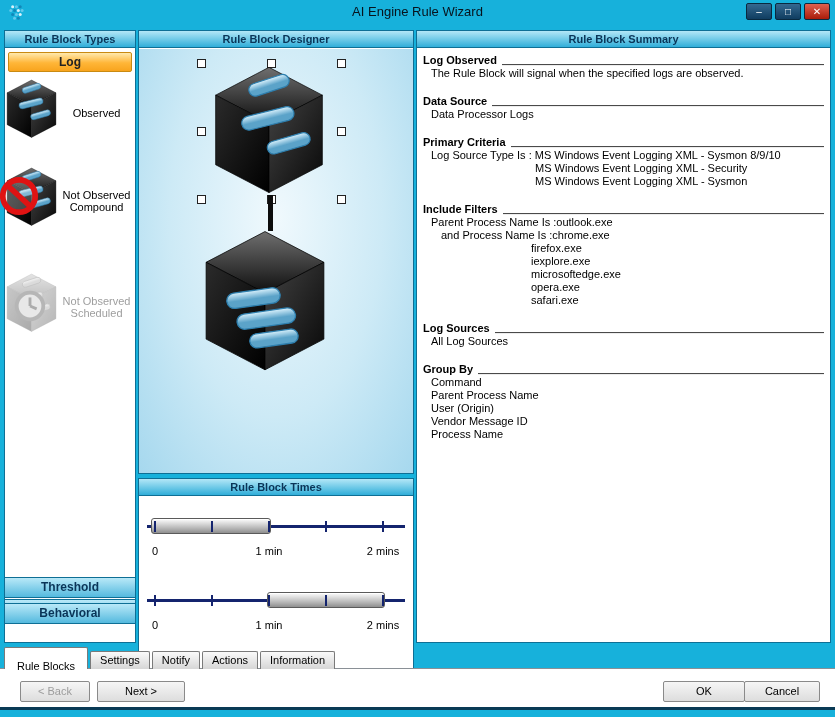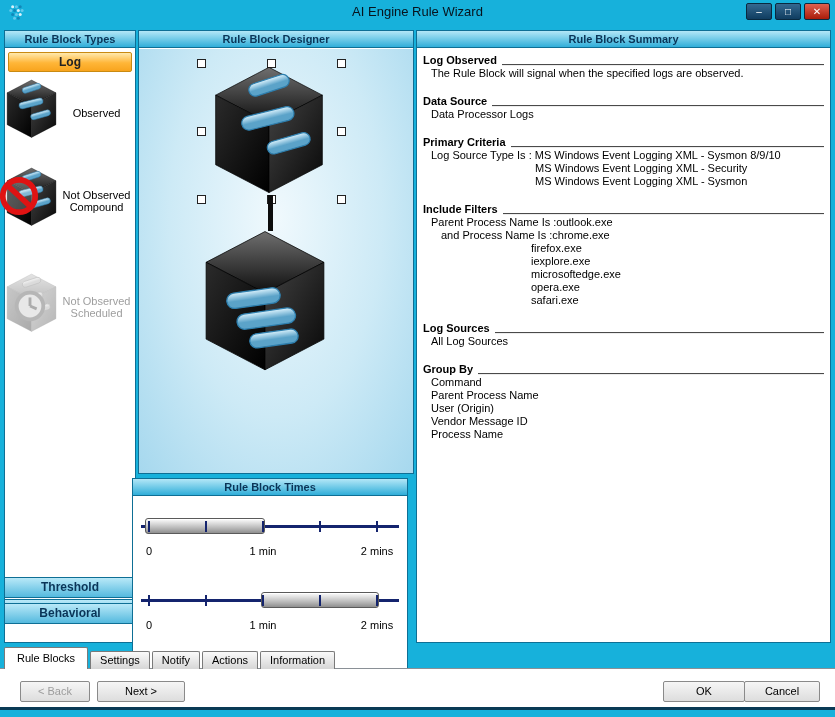--- a/index.html
+++ b/index.html
@@ -41,21 +41,21 @@
 #designerPanel{left:138px;top:30px;width:276px;height:444px}
 .canvas{position:absolute;left:0;right:0;top:18px;bottom:0;background:radial-gradient(ellipse at 50% 40%,#f0f9fd 0%,#cdeaf6 55%,#a6d8ee 100%)}
 .handle{position:absolute;width:9px;height:9px;background:#fff;border:1px solid #222}
 .cube{position:absolute}
 .cube svg{display:block;width:100%;height:auto}
 .connector{position:absolute;left:129px;top:146px;width:5px;height:36px;background:#0d0d0d}
 #cube1{left:72px;top:16px;width:116px}
 #cube2{left:62px;top:180px;width:128px}
 
 
-#timesPanel{left:132px;top:478px;width:276px;height:210px}
+#timesPanel{left:138px;top:478px;width:276px;height:210px}
 .slider{position:absolute;left:0;right:0;height:62px}
 #slider1{top:4px}
 #slider2{top:78px}
 .track{position:absolute;left:8px;right:8px;top:24px;height:3px;background:#14246e}
 .tick{position:absolute;top:20px;width:2px;height:11px;background:#14246e}
 .thumb{position:absolute;top:17px;height:16px;border:1px solid #5a5a5a;border-radius:3px;background:linear-gradient(#fdfdfd,#bdbdbd 60%,#8f8f8f);box-shadow:inset 0 1px 0 #fff}
 #thumb1{left:12px;width:120px}
 #thumb2{left:128px;width:118px}
 .tick-label{position:absolute;top:44px;transform:translateX(-50%);font-size:11px;color:#000;white-space:nowrap}
 .tl0{left:16px}.tl1{left:130px}.tl2{left:244px}
@@ -67,21 +67,21 @@
 .sec-title-row{display:flex;align-items:flex-end;height:13px;margin-bottom:1px}
 .sec-title{font-size:11px;font-weight:bold;white-space:nowrap}
 .sec-rule{flex:1;margin-left:5px;margin-top:3px;height:2px;border-top:1px solid #4a4a4a;border-bottom:1px solid #ededed}
 .sec-line{font-size:11px;line-height:13px;white-space:nowrap;color:#000}
 .ind0{padding-left:8px}.ind1{padding-left:18px}.ind2{padding-left:108px}.ind3{padding-left:112px}
 
 
 .footer{position:absolute;left:0;top:668px;width:835px;height:39px;background:#fff;border-top:1px solid #8a9096}
 .tabs{position:absolute;left:4px;top:647px;height:22px;display:flex;align-items:flex-end;z-index:3}
 .tab{height:18px;line-height:17px;padding:0 9px;font-size:11px;background:linear-gradient(#fafafa,#d6d6d6);border:1px solid #7a7a7a;border-bottom:none;border-radius:2px 2px 0 0;margin-right:2px;color:#000;cursor:default}
-.tab.active{height:22px;line-height:21px;background:#fff;padding:0 12px;position:relative;z-index:4}
+.tab.active{height:22px;line-height:21px;background:#fff;padding:8px 12px;position:relative;z-index:4}
 .btn{position:absolute;top:12px;height:21px;font-size:11px;font-family:inherit;background:linear-gradient(#f6f6f6,#ddd);border:1px solid #8a8a8a;border-radius:2px;text-align:center;line-height:19px;color:#000;cursor:default}
 .btn.disabled{color:#9d9d9d}
 #backBtn{left:20px;width:70px}
 #nextBtn{left:97px;width:88px}
 #okBtn{left:663px;width:82px}
 #cancelBtn{left:744px;width:76px}
 .bottom-line{position:absolute;left:0;top:707px;width:835px;height:3px;background:#093a55}
 </style>
 </head>
 <body>

